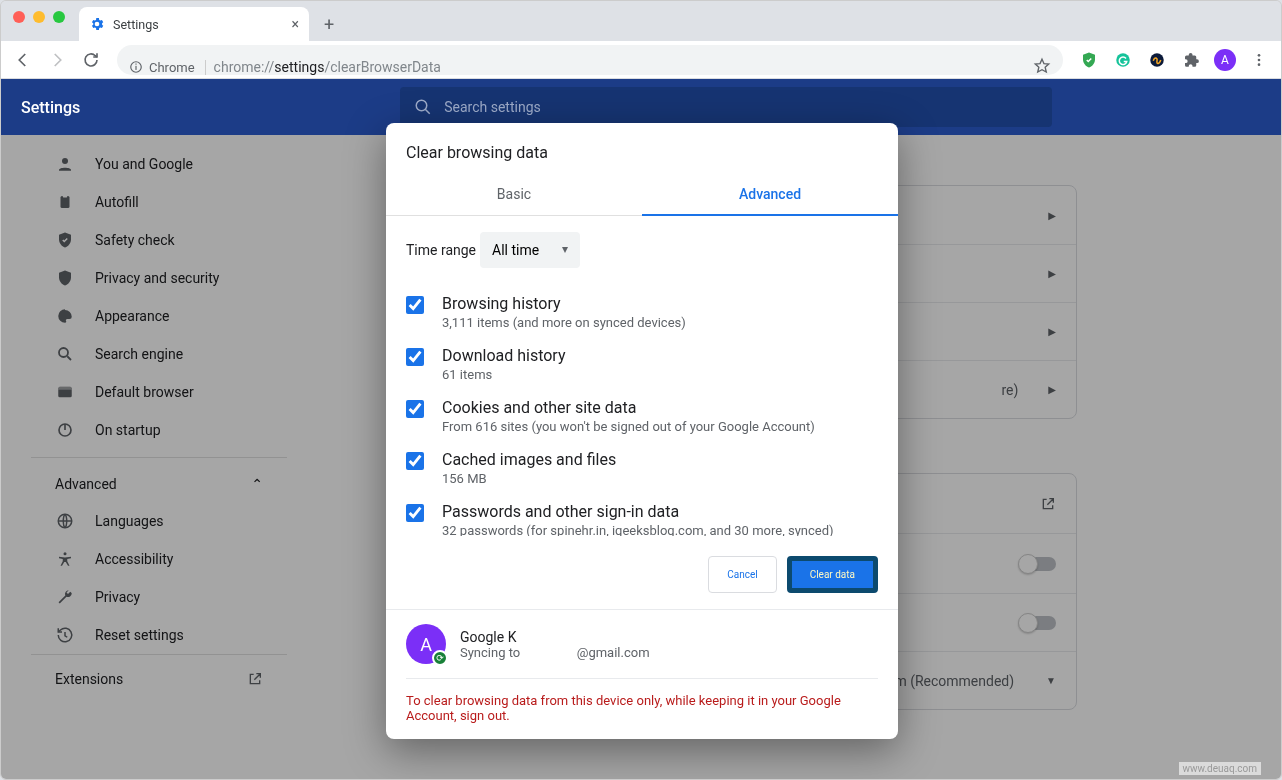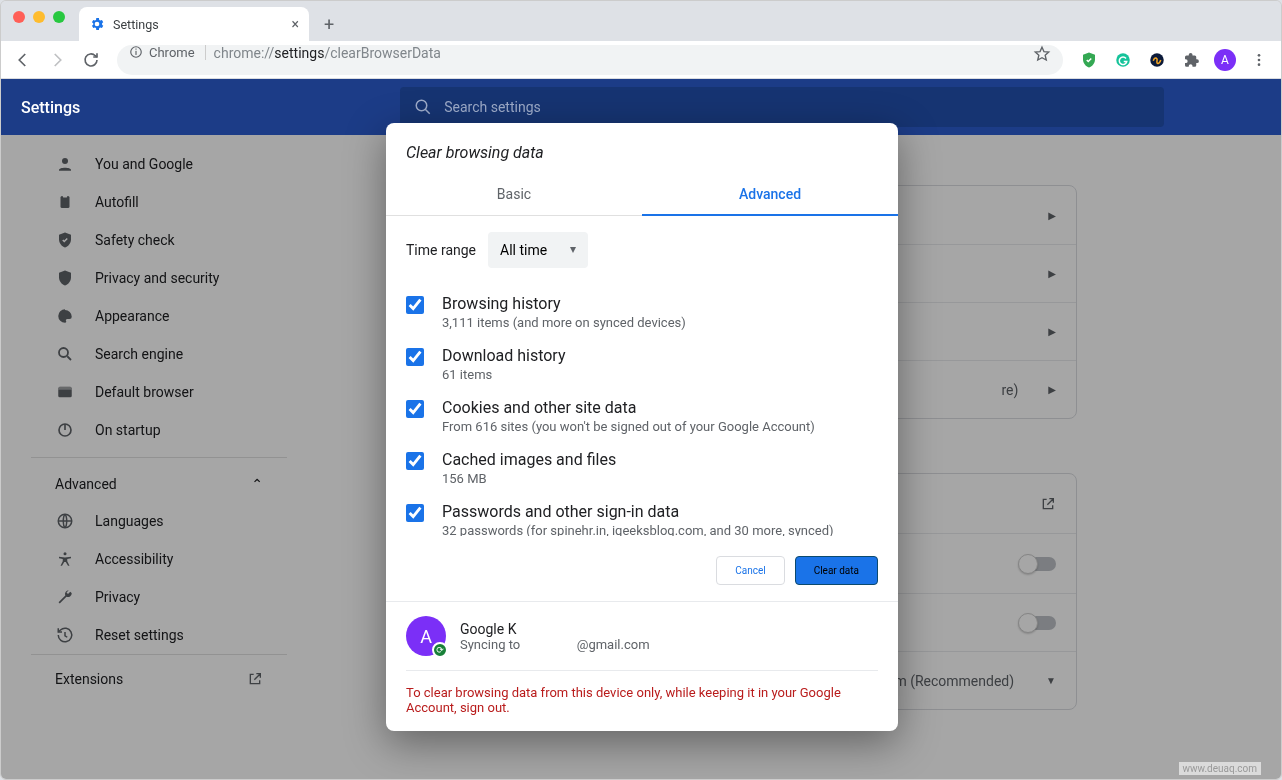--- a/index.html
+++ b/index.html
@@ -15,30 +15,30 @@
 
 .tab-strip { height: 40px; background: #dee1e6; display: flex; align-items: flex-end; padding-left: 78px; }
 .tab { background: #fff; height: 34px; width: 230px; border-radius: 8px 8px 0 0; display: flex; align-items: center; padding: 0 10px; gap: 8px; font-size: 12.5px; color: #3c4043; }
 .tab .favicon { width: 16px; height: 16px; color: #1a73e8; display:flex; align-items:center; justify-content:center;}
 .tab .close { margin-left: auto; font-size: 14px; color: #5f6368; cursor: pointer; }
 .newtab { width: 28px; height: 28px; display: flex; align-items:center; justify-content:center; color:#5f6368; font-size:18px; margin-left:6px; margin-bottom:3px; border-radius:50%; cursor:pointer;}
 
 
 .toolbar { height: 38px; background: #fff; display: flex; align-items: center; padding: 0 8px; gap: 6px; border-bottom: 1px solid #dadce0;}
 .tb-btn { width: 28px; height: 28px; display:flex; align-items:center; justify-content:center; border-radius:50%; color:#5f6368; cursor:pointer; }
-.omnibox { flex: 1; height: 30px; background: #f1f3f4; border-radius: 15px; display:flex; align-items:flex-start; padding: 0 12px; gap:8px; font-size:14px; color:#202124; margin: 0 6px;}
+.omnibox { flex: 1; height: 30px; background: #f1f3f4; border-radius: 15px; display:flex; align-items:flex-end; padding: 0 12px; gap:8px; font-size:14px; color:#202124; margin: 0 6px;}
 .omnibox .secure { color:#5f6368; font-size:13px; display:flex; align-items:center; gap:6px; border-right:1px solid #ccc; padding-right:10px;}
 .omnibox .url .dim { color:#80868b; }
 .omnibox .star { margin-left:auto; color:#5f6368; }
 .ext-icon { width:28px; height:28px; border-radius:50%; display:flex; align-items:center; justify-content:center; font-size:14px;}
 
 
 .settings-header { height: 56px; background: #1c3c87; display:flex; align-items:center; padding: 0 20px; color:#fff; }
 .settings-header h1 { font-size: 16px; font-weight: 500; }
-.search-box { margin-left: 320px; width: 764px; height: 40px; background: #163472; border-radius: 4px; display:flex; align-items:center; padding:0 14px; gap:12px; color:#9dabc9;}
+.search-box { margin-left: 320px; width: 652px; height: 40px; background: #163472; border-radius: 4px; display:flex; align-items:center; padding:0 14px; gap:12px; color:#9dabc9;}
 .search-box input { background:transparent; border:none; outline:none; color:#fff; font-size:14px; flex:1;}
 .search-box input::placeholder { color:#9dabc9; }
 
 
 .main { display:flex; height: calc(100% - 40px - 38px - 56px); background:#fff; }
 .sidebar { width: 256px; padding-top: 10px; overflow:auto;margin-left:30px; }
 .side-item { display:flex; align-items:center; gap:20px; padding: 10px 24px; font-size:14px; color:#202124; cursor:pointer; border-radius: 0 20px 20px 0; margin-right:16px;}
 .side-item .icn { width:20px; color:#5f6368; display:flex; justify-content:center;}
 .side-sep { border:none; border-top:1px solid #e0e0e0; margin: 8px 0;}
 .side-adv { display:flex; align-items:center; justify-content:space-between; padding: 10px 24px; font-size:14px; color:#202124; cursor:pointer;}
@@ -52,38 +52,38 @@
 .card-row .ricon { width:20px; color:#5f6368; }
 .card-row .chev { margin-left:auto; color:#5f6368; font-size:10px;}
 .toggle { width:36px; height:14px; background:#bdc1c6; border-radius:7px; margin-left:auto; position:relative;}
 .toggle::after { content:''; position:absolute; width:18px; height:18px; background:#fff; border:1px solid #ccc; border-radius:50%; top:-3px; left:-2px; box-shadow:0 1px 2px rgba(0,0,0,0.2);}
 
 
 .overlay { position:absolute; inset:0; background:rgba(0,0,0,0.35); top: 134px; }
 
 
 .dialog { position:absolute; width: 512px; left: 385px; top: 122px; background:#fff; border-radius: 8px; box-shadow: 0 12px 40px rgba(0,0,0,0.4); display:flex; flex-direction:column; overflow:hidden; }
-.dialog-title { padding: 20px 20px 12px; font-size: 16px; color:#202124;font-style:italic; }
+.dialog-title { padding: 20px 20px 12px; font-size: 16px; color:#202124; }
 .dialog-tabs { display:flex; border-bottom:1px solid #e0e0e0; }
 .dialog-tab { flex:1; text-align:center; padding: 12px 0; font-size:14px; color:#5f6368; cursor:pointer; }
 .dialog-tab.active { color:#1a73e8; border-bottom: 2px solid #1a73e8; font-weight:500; margin-bottom:-1px;}
 .dialog-body { padding: 16px 20px 4px; }
-.time-row { display:flex; align-items:center; gap: 12px; margin-bottom: 18px; font-size:14px; color:#202124;}
+.time-row { display:flex; align-items:center; gap: 4px; margin-bottom: 18px; font-size:14px; color:#202124;}
 .time-select { background:#f1f3f4; border:none; padding: 10px 40px 10px 12px; font-size:14px; border-radius:4px; appearance:none; position:relative;}
 .time-wrap { position:relative; }
 .time-wrap::after { content:'▾'; position:absolute; right:12px; top:10px; color:#5f6368; pointer-events:none; font-size:12px;}
 .check-list { max-height: 250px; overflow:hidden; }
 .check-row { display:flex; gap: 18px; padding: 8px 0; }
 .check-row input[type=checkbox]{ width:18px; height:18px; accent-color:#1a73e8; margin-top:2px; cursor:pointer; }
 .check-row .ct { font-size:16px; color:#202124; }
 .check-row .cd { font-size:13px; color:#5f6368; margin-top:2px; }
 .dialog-actions { display:flex; justify-content:flex-end; gap:10px; padding: 16px 20px; border-top: 0; }
 .btn { padding: 8px 18px; font-size:10px; border-radius:4px; cursor:pointer; }
 .btn-flat { background:#fff; border:1px solid #dadce0; color:#1a73e8; }
-.btn-primary { background:#1a73e8; border:1px solid #0c4a6e; color:#000000; }
+.btn-primary { background:#1a73e8; border:5px solid #0c4a6e; color:#fef9c3; }
 .account-row { border-top:1px solid #e8eaed; padding: 14px 20px; display:flex; gap:14px; align-items:center; }
 .avatar { width:40px; height:40px; border-radius:50%; background:#7b2ff7; color:#fff; display:flex; align-items:center; justify-content:center; font-size:18px; position:relative;}
 .avatar .sync-badge { position:absolute; bottom:-2px; right:-2px; width:16px; height:16px; background:#188038; border-radius:50%; border:2px solid #fff; color:#fff; font-size:9px; display:flex; align-items:center; justify-content:center;}
 .acct-name { font-size:14px; color:#202124;}
 .acct-sub { font-size:13px; color:#5f6368;}
 .signout-note-wrap { padding: 0 20px 16px; font-size:13px; color:#b91c1c;}
 .signout-note-wrap hr { border:none; border-top:1px solid #e8eaed; margin: 0 0 14px;}
 
 .watermark { position:absolute; bottom:4px; right:20px; font-size:10px; color:#999; background:rgba(255,255,255,0.6); padding:1px 4px;}
 svg { display:block; }

